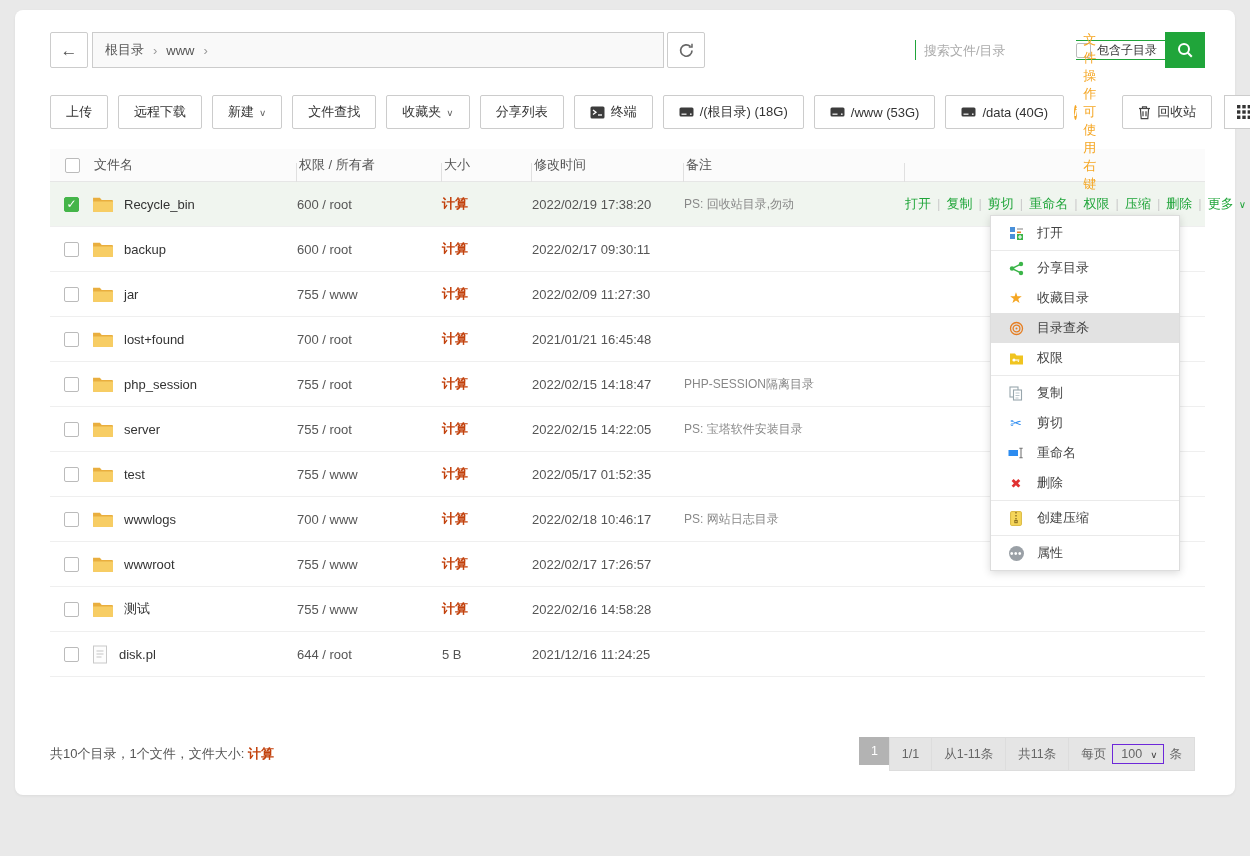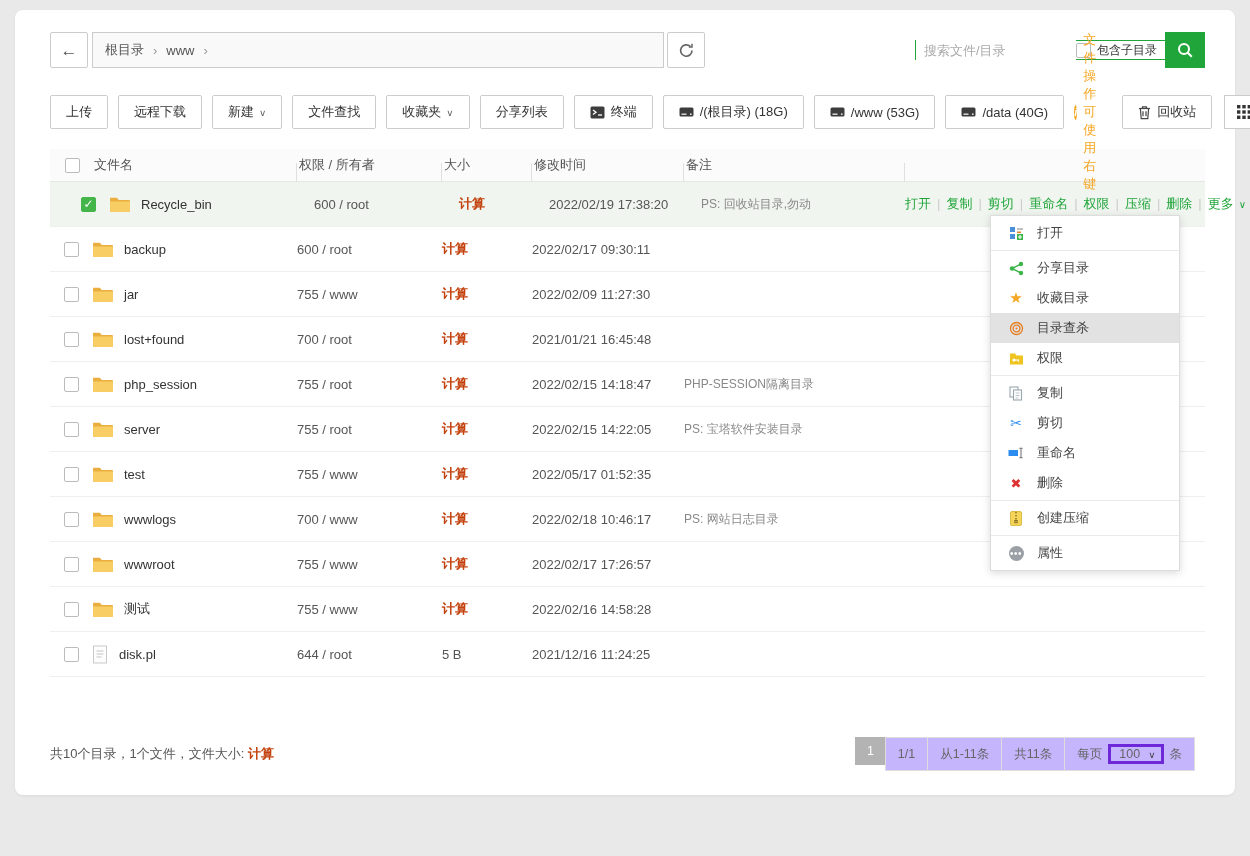--- a/index.html
+++ b/index.html
@@ -80,45 +80,45 @@
     align-items:center;
   }
   .thead { height:33px; background:#fbfbfb; border-bottom:1px solid #e6e6e6;
     font-size:13px; color:#555; }
   .thead .hc { position:relative; padding-left:2px; }
   .thead .hc::after {
     content:""; position:absolute; right:0; top:7px; height:19px; width:1px; background:#e0e0e0;
   }
   .thead .hc.no-sep::after { display:none; }
   .tbody .trow { height:45px; border-bottom:1px solid #efefef; font-size:13px; }
-  .tbody .trow.selected { background:#f0f5ef;padding-left:17px; }
+  .tbody .trow.selected { background:#f0f5ef; }
   .cell-check { display:flex; justify-content:center; }
   .cell-name { display:flex; align-items:center; gap:11px; color:#333; cursor:pointer; }
   .cell-perm, .cell-date { color:#555; }
   .cell-size a, .calc-link { color:#c2410c; text-decoration:none; cursor:pointer;font-weight:bold; }
   .cell-size { color:#555; }
   .cell-note { color:#888; font-size:12px; }
   .cell-action { text-align:right; padding-right:25px; white-space:nowrap; }
   .hc-action { text-align:right; padding-right:25px; }
   .alink { color:#20a53a; text-decoration:none; font-size:13px; cursor:pointer; }
   .asep { color:#ccc; margin:0 6px; }
   
   .footer {
     position:absolute; left:35px; right:40px; bottom:24px;
     display:flex; align-items:center; justify-content:space-between;
   }
   .summary { font-size:13px; color:#555; }
   .pager { display:flex; align-items:stretch; font-size:12.5px; color:#666; }
   .pitem {
-    border:1px solid #ddd; background:#c4b5fd; padding:16px 12px; height:28px;
+    border:1px solid #ddd; background:#e5e5e5; padding:16px 12px; height:28px;
     display:flex; align-items:center; margin-left:-1px; cursor:pointer; white-space:nowrap;
   }
   .pitem.active { background:#b3b3b3; border-color:#b3b3b3; color:#fff; padding:0 11px; }
   .select-box {
-    border:3px solid #6d28d9; height:20px; display:flex; align-items:center;
+    border:1px solid #6d28d9; height:20px; display:flex; align-items:center;
     padding:0 5px 0 8px; margin:0 6px; cursor:pointer;
   }
   .select-box .chev { margin-left:8px; color:#444; }
   
   .ctx-menu {
     position:absolute; left:990px; top:215px; width:190px; background:#fff;
     border:1px solid #ddd; box-shadow:0 2px 8px rgba(0,0,0,.15); padding:2px 0; z-index:50;
   }
   .menu-item {
     height:30px; display:flex; align-items:center; padding-left:17px; gap:13px;

